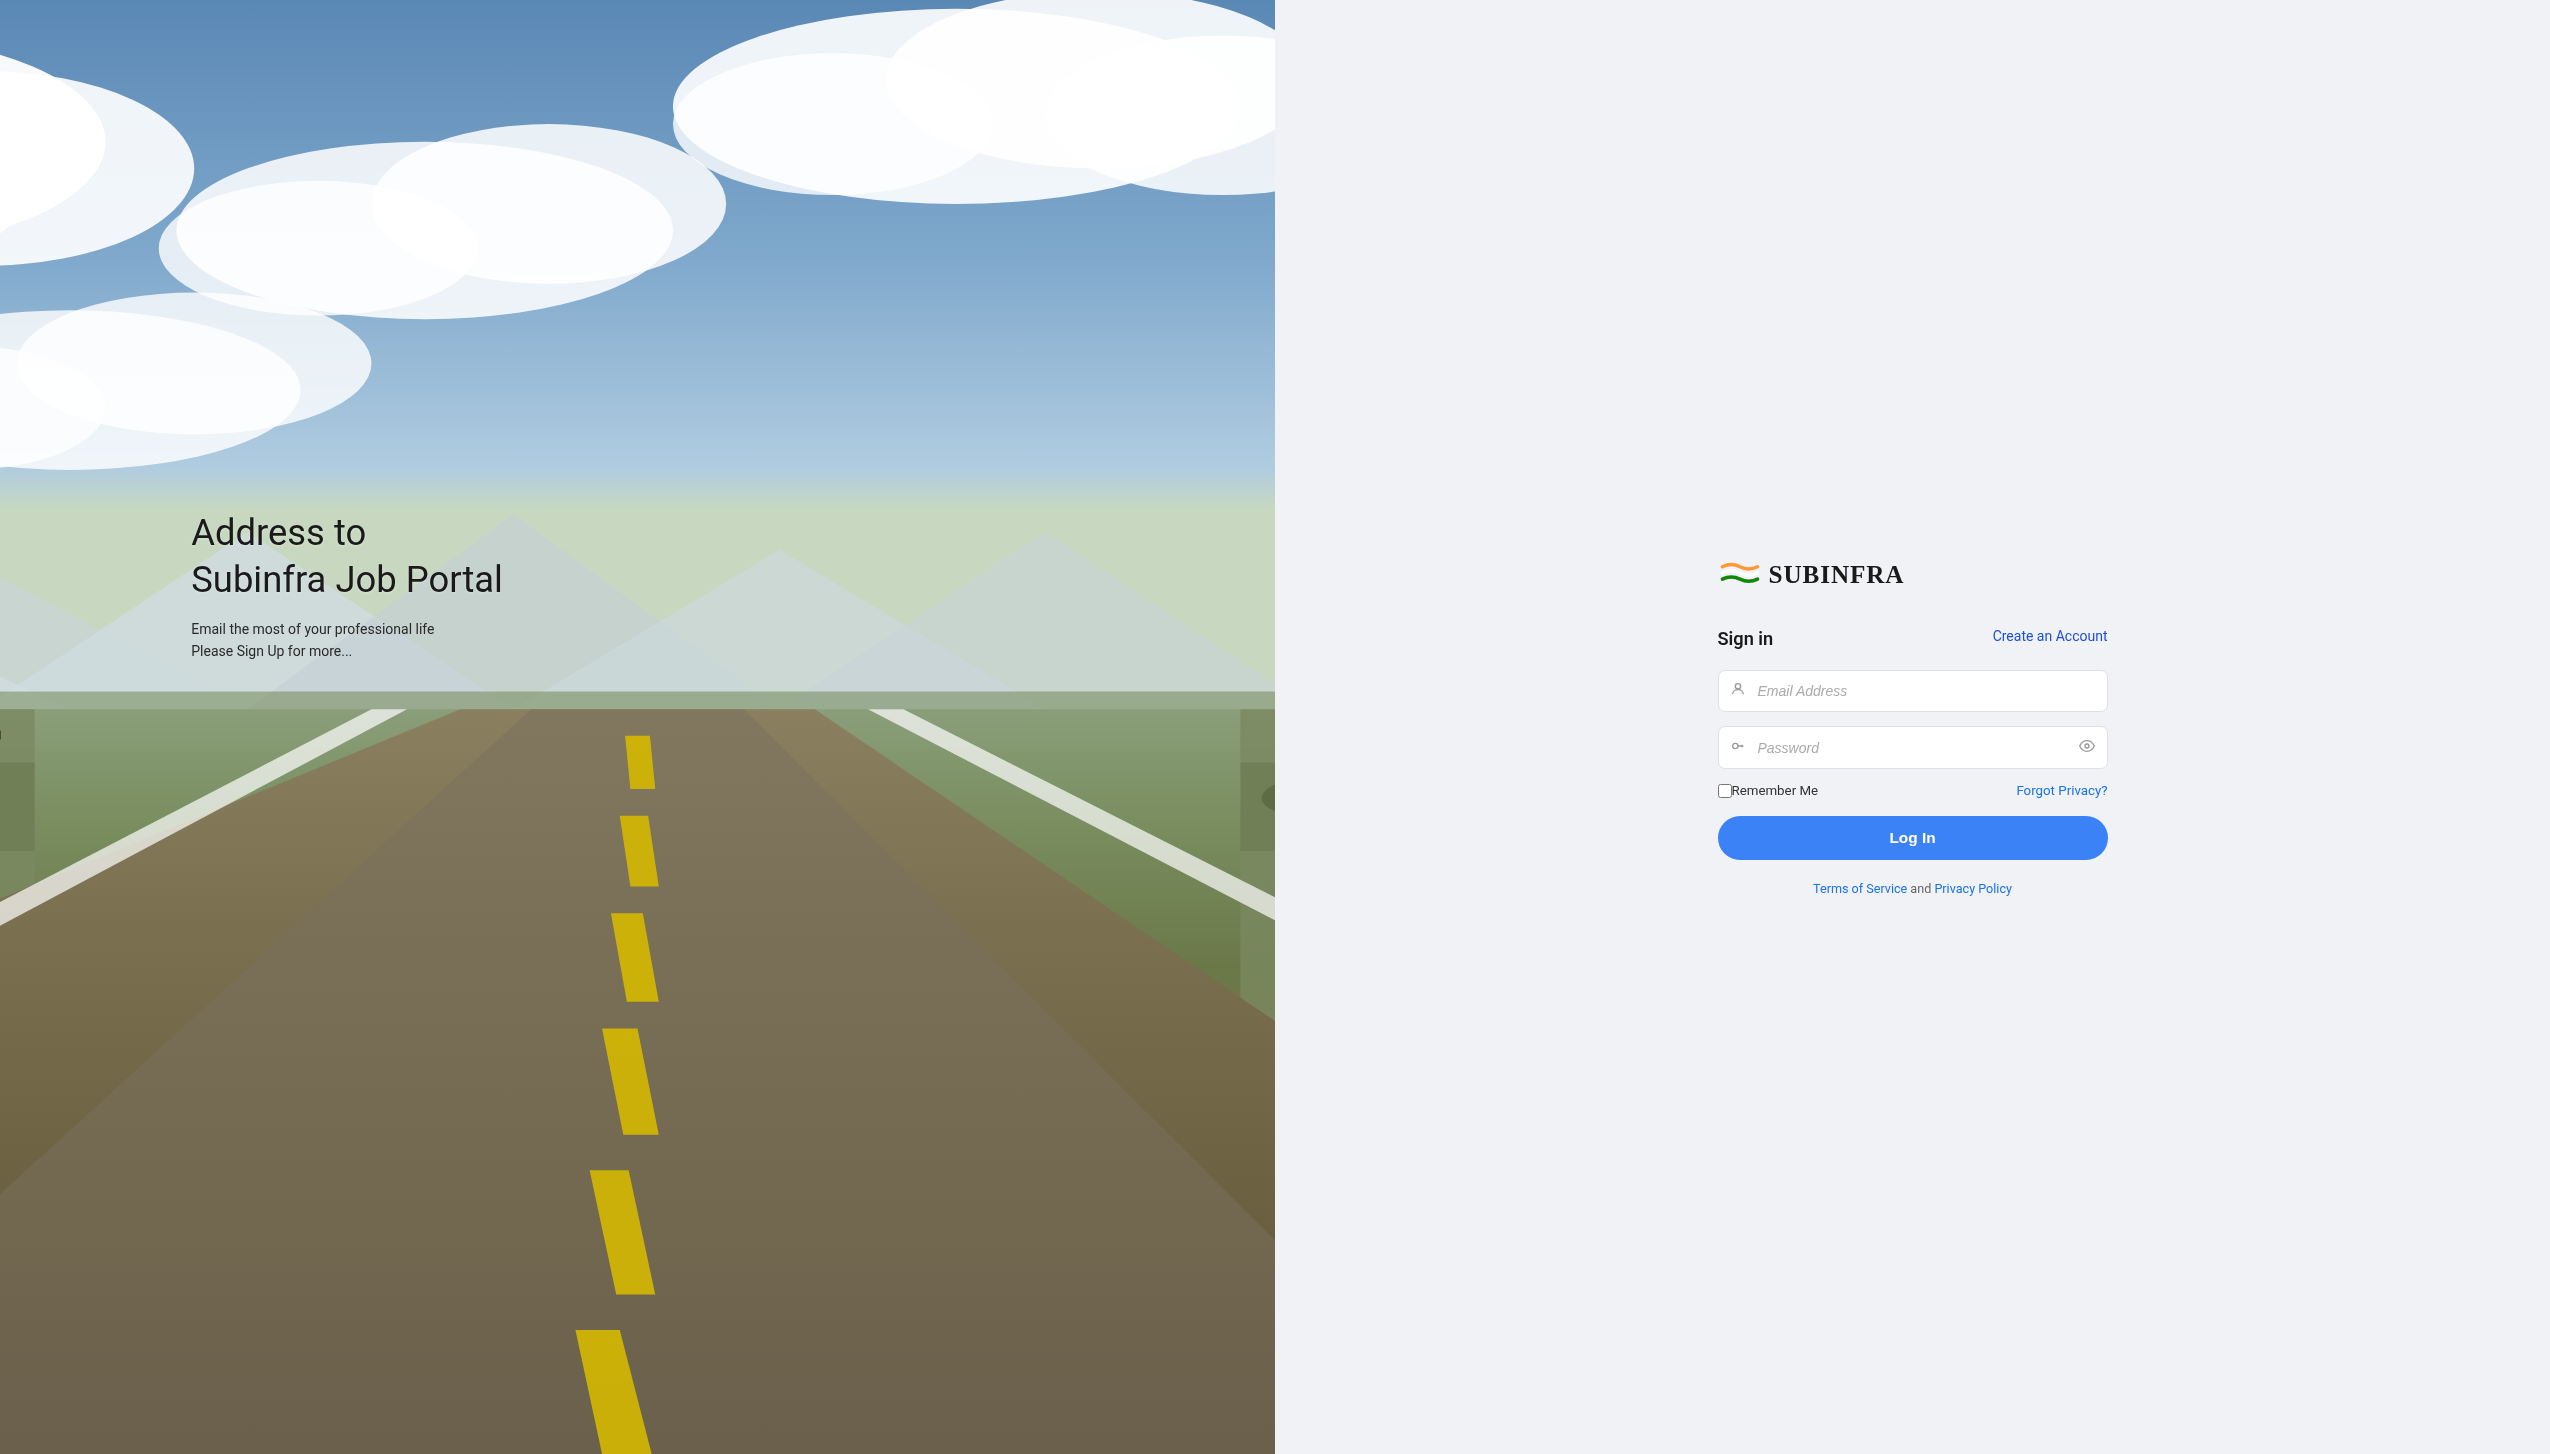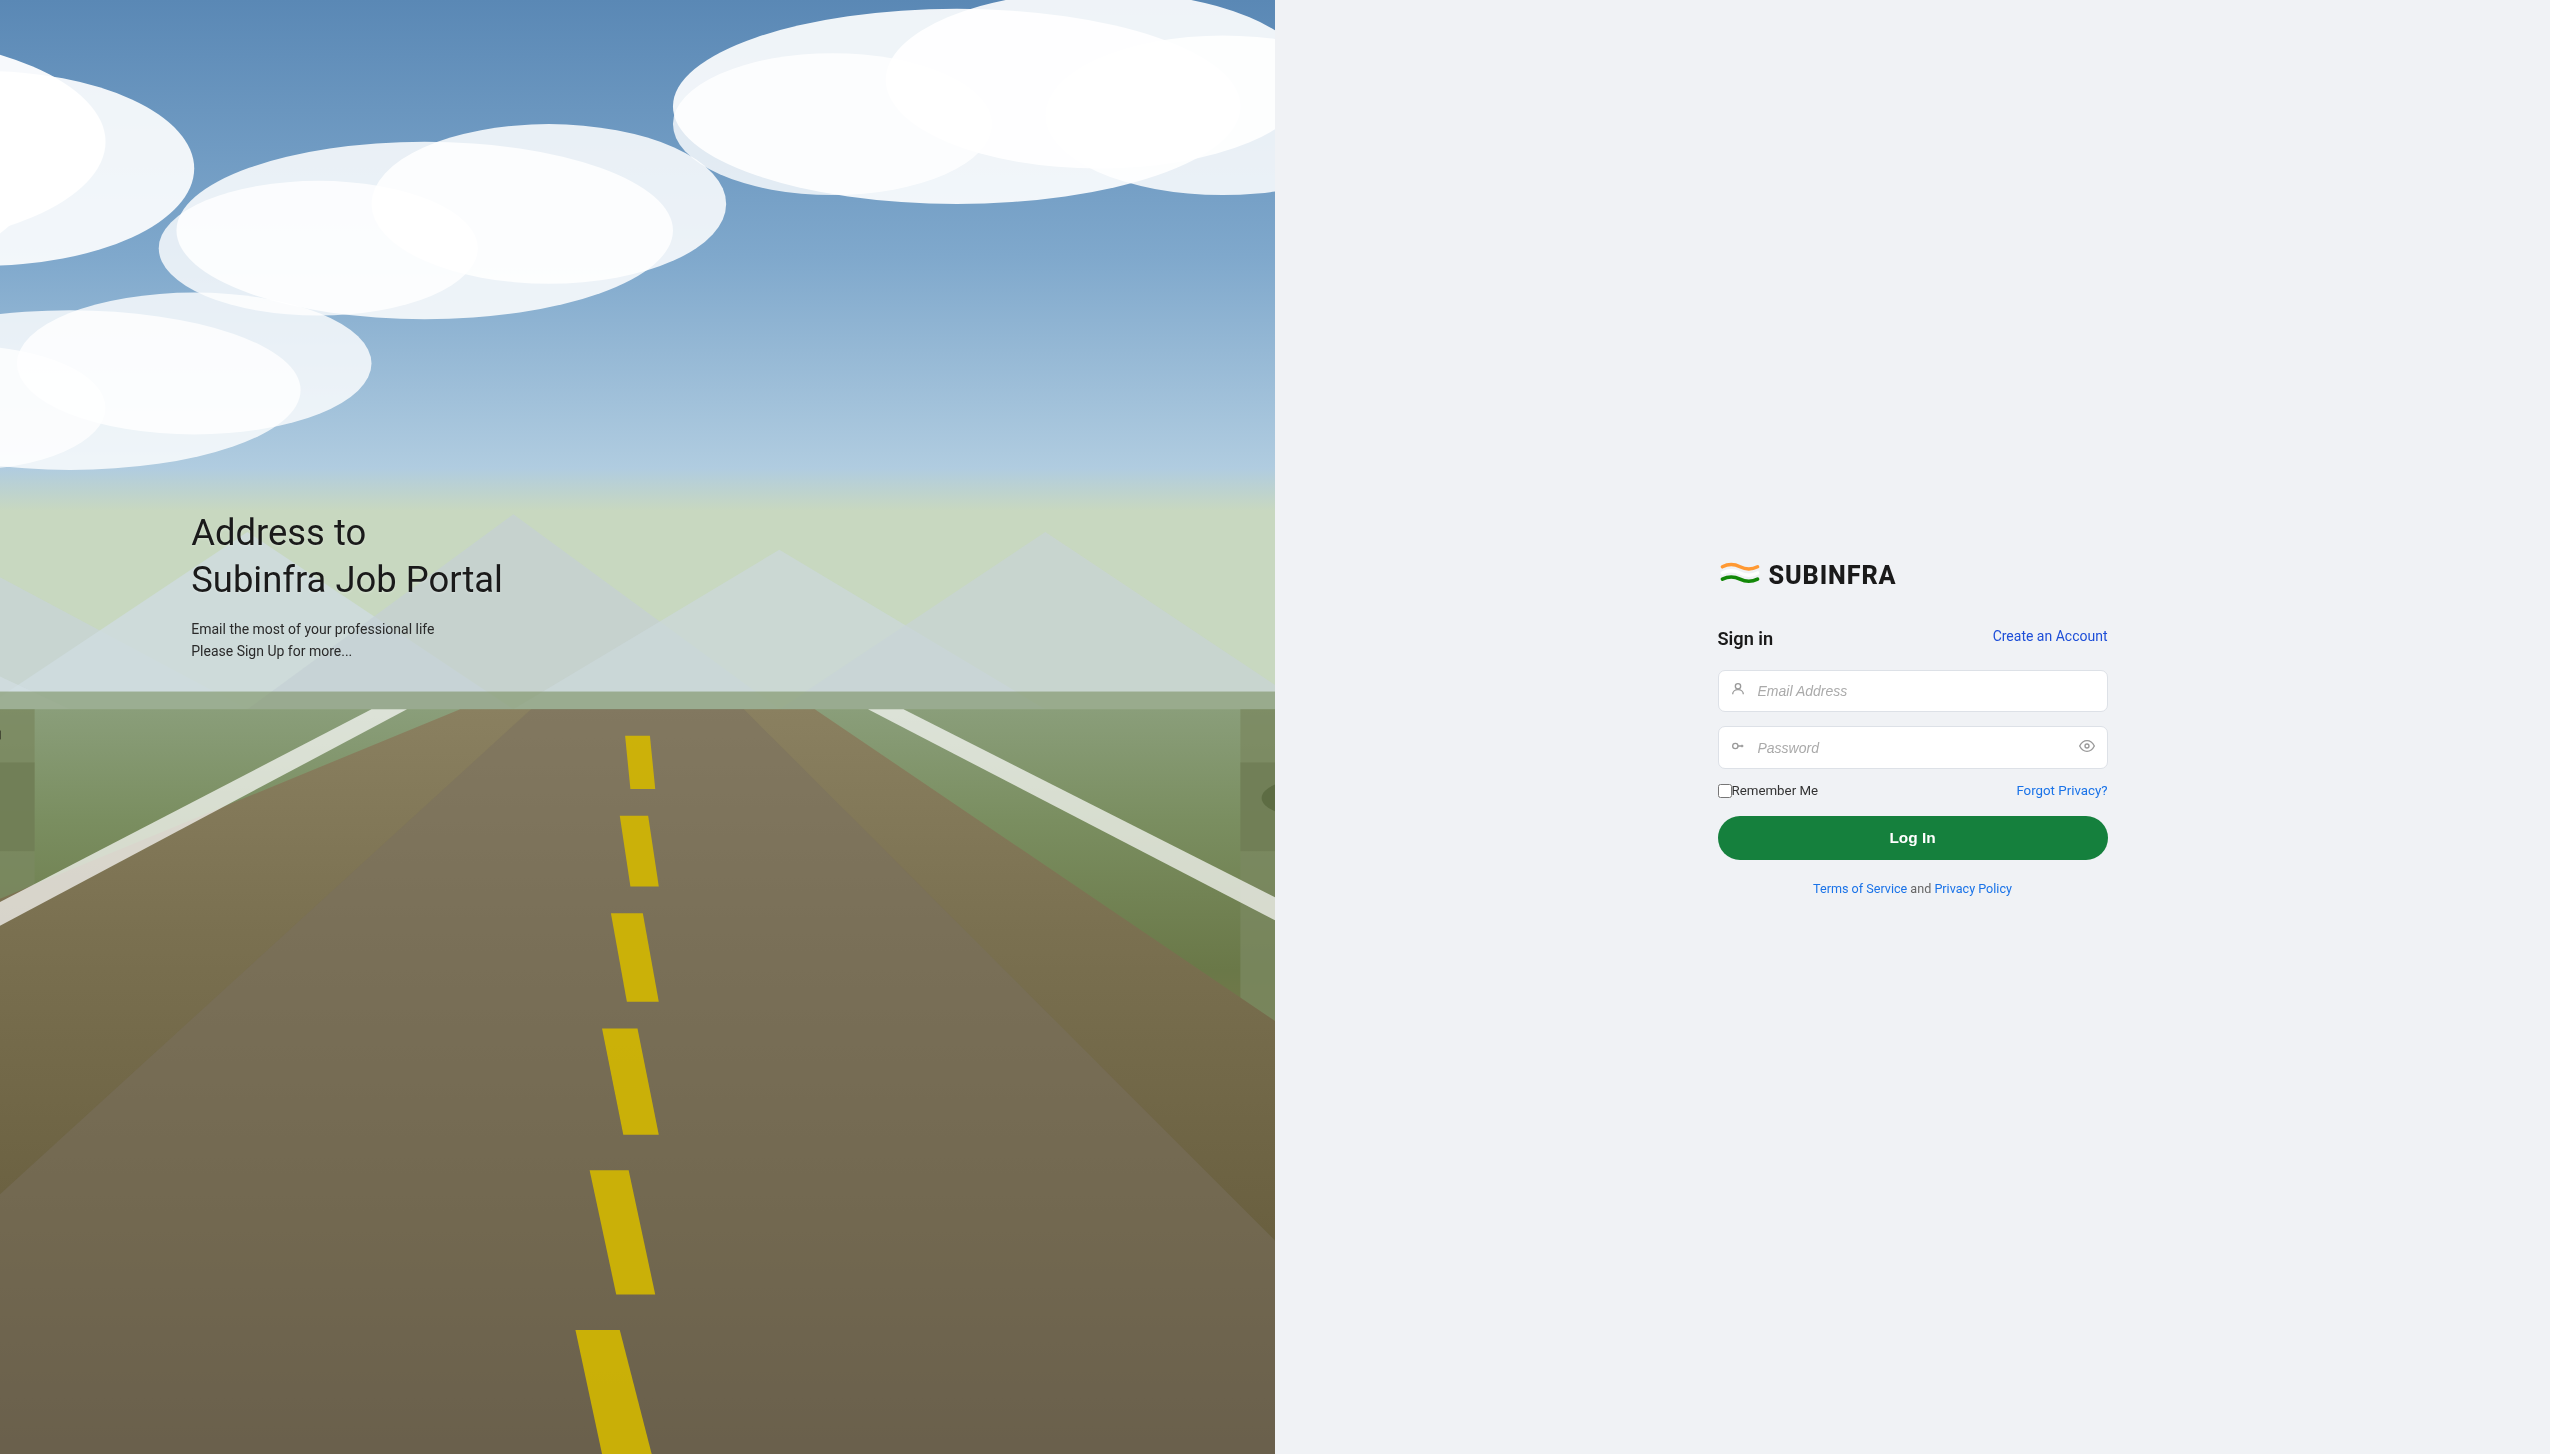--- a/index.html
+++ b/index.html
@@ -77,20 +77,21 @@
       width: 44px;
       height: 35px;
       position: relative;
     }
 
     .logo-text {
       font-size: 1.8rem;
       font-weight: 800;
       color: #1a1a1a;
       letter-spacing: 0.9px;
+      font-family: Liberation Serif, serif;
     }
 
     
     .signin-header {
       display: flex;
       justify-content: space-between;
       margin-bottom: 21px;
     }
 
     .signin-title {
@@ -179,21 +180,21 @@
       font-size: 0.95rem;
       color: #1a73e8;
       text-decoration: none;
       cursor: pointer;
     }
 
     
     .login-button {
       width: 100%;
       padding: 13.3px;
-      background: #15803d;
+      background: #3b82f6;
       color: #fff;
       border: none;
       border-radius: 26.6px;
       font-size: 1.1rem;
       font-weight: 600;
       cursor: pointer;
       transition: background 0.2s;
       margin-bottom: 21px;
     }
 

